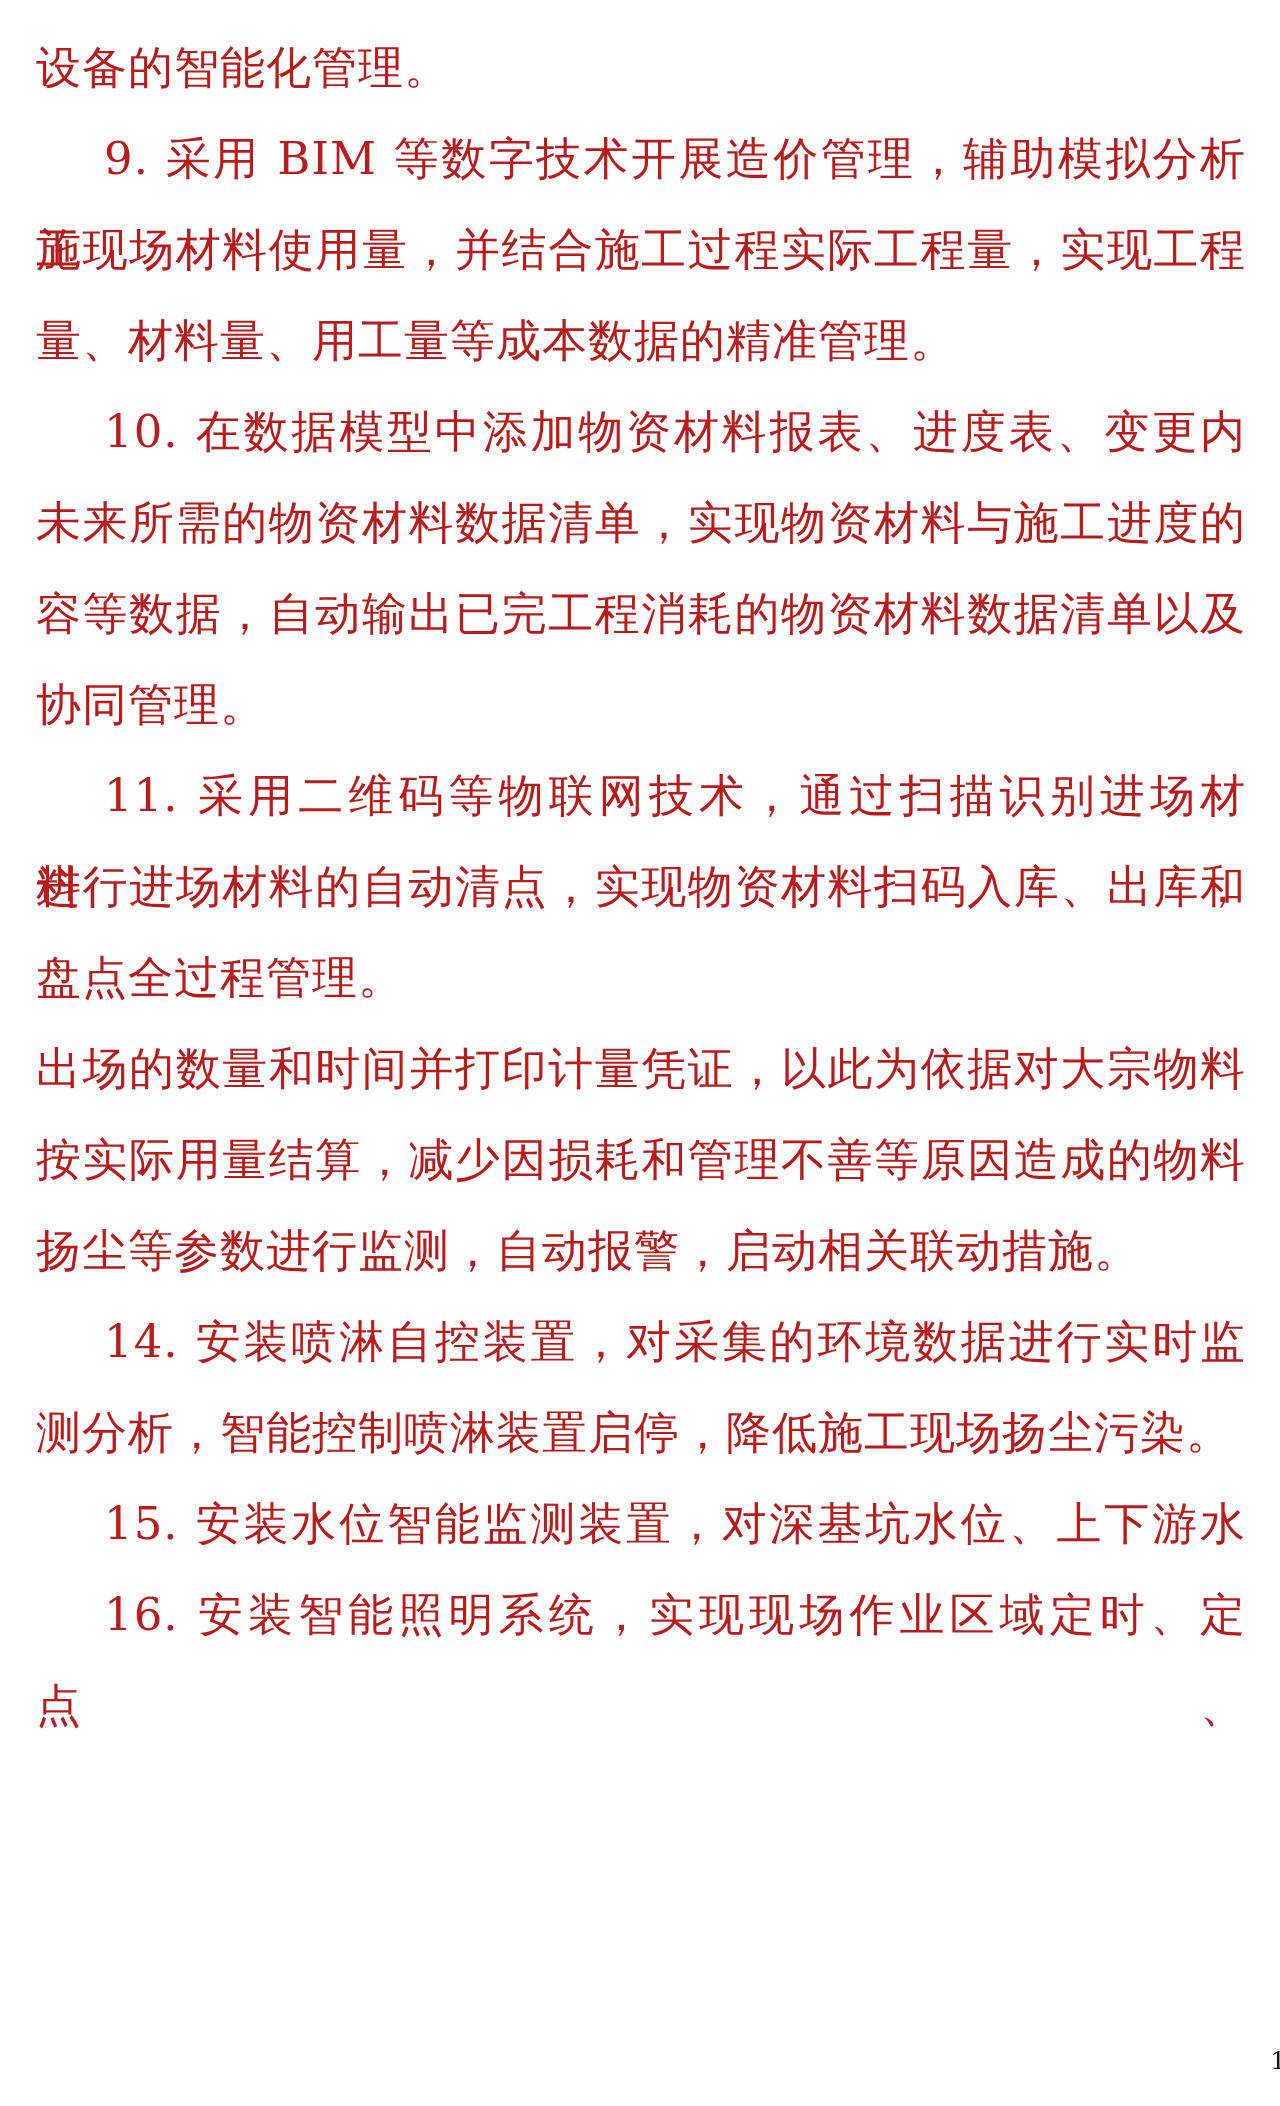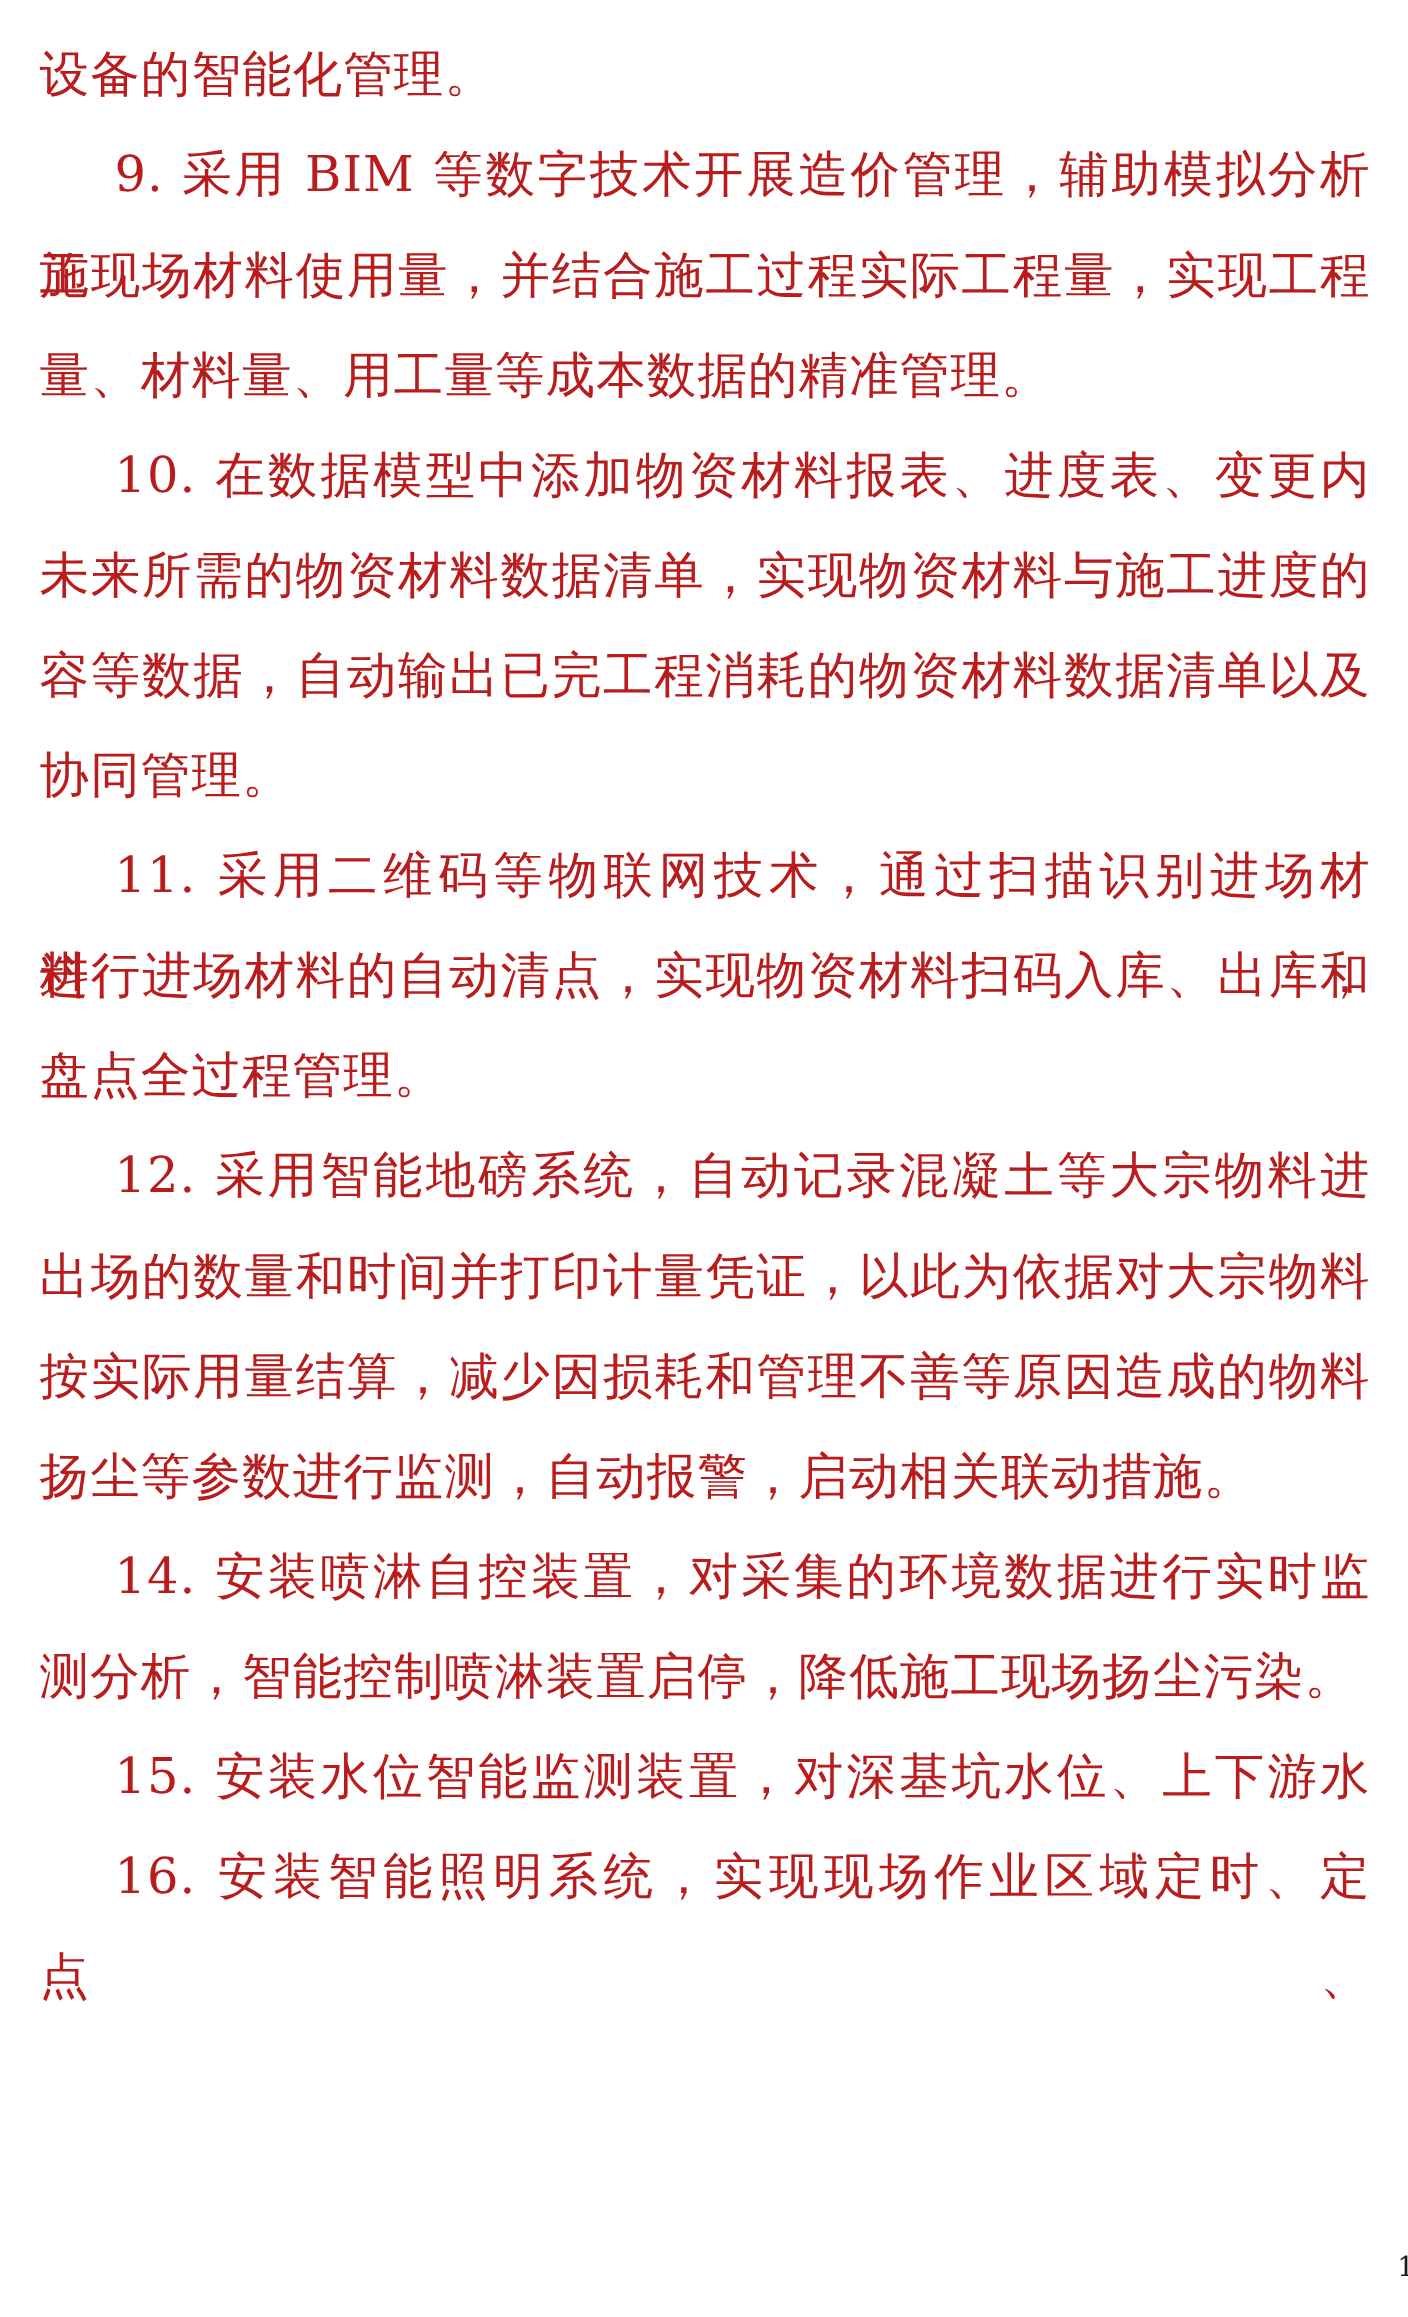--- a/index.html
+++ b/index.html
@@ -63,21 +63,20 @@
   <div class="line fill indent">9. 采用 BIM 等数字技术开展造价管理，辅助模拟分析施</div>
   <div class="line fill">工现场材料使用量，并结合施工过程实际工程量，实现工程</div>
   <div class="line last">量、材料量、用工量等成本数据的精准管理。</div>
   <div class="line fill indent">10. 在数据模型中添加物资材料报表、进度表、变更内</div>
   <div class="line fill">未来所需的物资材料数据清单，实现物资材料与施工进度的</div>
   <div class="line fill">容等数据，自动输出已完工程消耗的物资材料数据清单以及</div>
   <div class="line last">协同管理。</div>
   <div class="line fill indent">11. 采用二维码等物联网技术，通过扫描识别进场材料，</div>
   <div class="line fill">进行进场材料的自动清点，实现物资材料扫码入库、出库和</div>
   <div class="line last">盘点全过程管理。</div>
-  <div class="line fill indent">12. 采用智能地磅系统，自动记录混凝土等大宗物料进</div>
   <div class="line fill">出场的数量和时间并打印计量凭证，以此为依据对大宗物料</div>
   <div class="line fill">按实际用量结算，减少因损耗和管理不善等原因造成的物料</div>
   <div class="line last">扬尘等参数进行监测，自动报警，启动相关联动措施。</div>
   <div class="line fill indent">14. 安装喷淋自控装置，对采集的环境数据进行实时监</div>
   <div class="line last">测分析，智能控制喷淋装置启停，降低施工现场扬尘污染。</div>
   <div class="line fill indent">15. 安装水位智能监测装置，对深基坑水位、上下游水</div>
   <div class="line fill indent">16. 安装智能照明系统，实现现场作业区域定时、定点、</div>
 </div>
 
 <div class="page-number">19</div>

